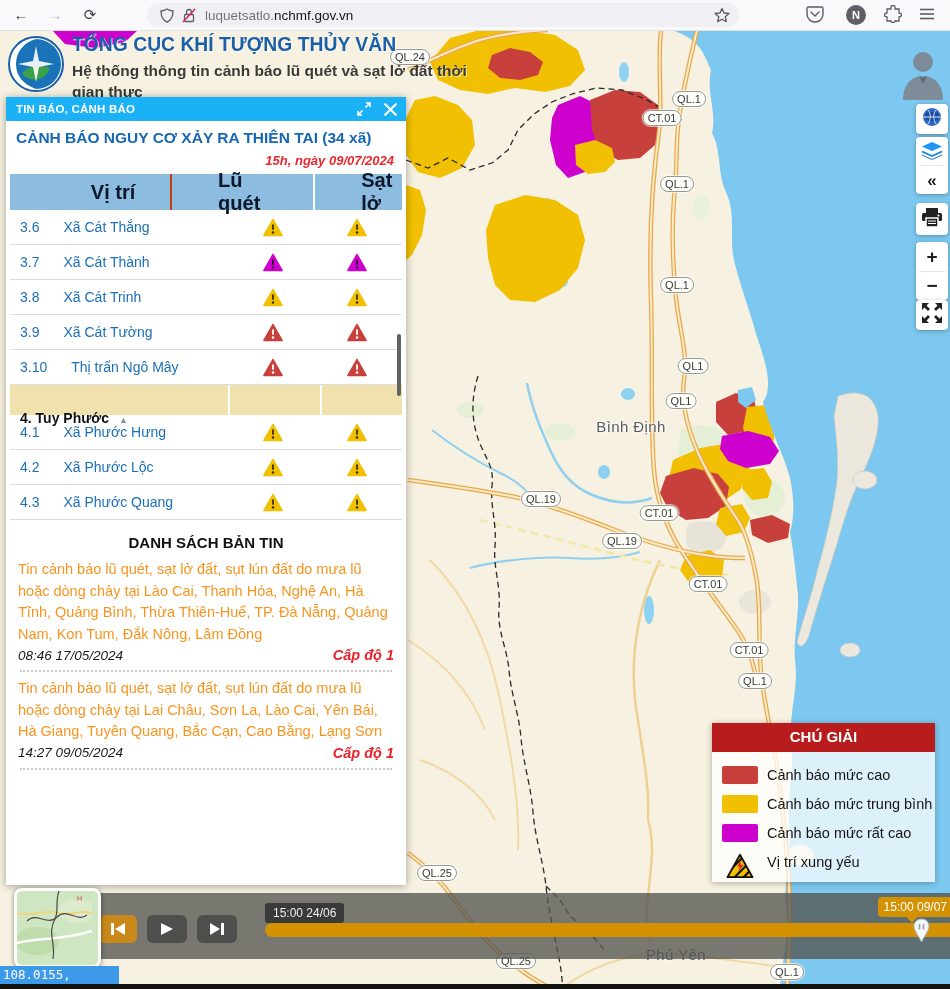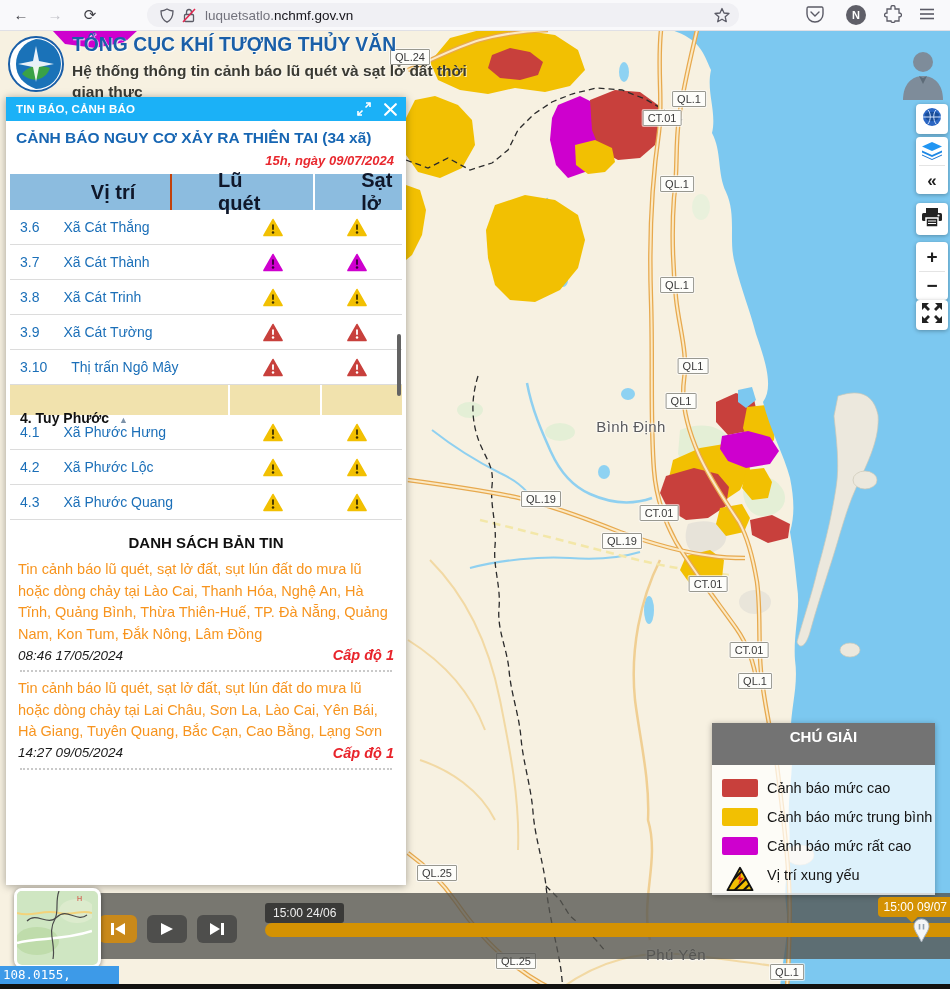--- a/index.html
+++ b/index.html
@@ -15,21 +15,21 @@
   .urlbar{position:absolute;left:147px;top:3px;width:592px;height:24px;background:#f0f0f4;border-radius:13px;display:flex;align-items:center;}
   .urltext{font-size:13.5px;margin-left:9px;white-space:nowrap;}
   .urltext .sub{color:#72727c;}
   .urltext .dom{color:#15141a;}
   .chromeicon{position:absolute;top:5px;width:20px;height:20px;}
   .avatarN{position:absolute;top:5px;left:846px;width:20px;height:20px;border-radius:50%;background:#5f5f68;color:#fff;font-size:11px;font-weight:bold;text-align:center;line-height:20px;}
   
   .viewport{position:absolute;top:30px;left:0;width:950px;height:959px;overflow:hidden;z-index:0;}
   .viewport svg{display:block;}
   #map-labels{position:absolute;inset:0;z-index:1;pointer-events:none;}
-  .badge{position:absolute;transform:translate(-50%,-50%);background:#fdfdfa;border:1.5px solid #989890;border-radius:1px;padding:0 4px;font-size:11px;line-height:14px;color:#3a3a3a;white-space:nowrap;box-shadow:0 0 0 1px rgba(255,255,255,.6);}
+  .badge{position:absolute;transform:translate(-50%,-50%);background:#fdfdfa;border:1.5px solid #989890;border-radius:8px;padding:0 4px;font-size:11px;line-height:14px;color:#3a3a3a;white-space:nowrap;box-shadow:0 0 0 1px rgba(255,255,255,.6);}
   .prov{position:absolute;transform:translate(-50%,-50%);font-size:15px;color:#59595c;letter-spacing:.4px;white-space:nowrap;text-shadow:0 0 3px #fff,0 0 3px #fff,0 0 2px #fff;}
   
   .site-header{position:absolute;top:32px;left:8px;z-index:2;}
   .logo{position:absolute;left:0;top:4px;}
   .htext{margin-left:64px;}
   .h-org{font-size:21px;font-weight:bold;color:#1a5fa8;transform:scaleX(.92);transform-origin:left;white-space:nowrap;text-shadow:1px 1px 0 rgba(255,255,255,.8);}
   .h-sub{margin-top:6px;font-size:15.5px;font-weight:bold;color:#3a3a33;white-space:nowrap;text-shadow:1px 1px 0 rgba(255,255,255,.7);}
   .h-sub2{margin-top:3px;font-size:15.5px;font-weight:bold;color:#3a3a33;}
   
   .panel{position:absolute;left:6px;top:97px;width:400px;height:788px;z-index:6;box-shadow:0 1px 8px rgba(0,0,0,.35);}
@@ -57,21 +57,21 @@
   .b-head{font-size:15px;font-weight:bold;color:#111;text-align:center;margin:14px 0 4px 0;}
   .bulletin{padding:4px 12px 0 12px;}
   .bulletin .btxt{font-size:14.5px;line-height:21.5px;color:#f7941e;}
   .bmeta{display:flex;justify-content:space-between;align-items:center;margin-top:2px;}
   .btime{font-size:13.5px;font-style:italic;color:#1a1a1a;}
   .blevel{font-size:14.5px;font-style:italic;font-weight:bold;color:#e8242b;}
   .bdot{border-bottom:2px dotted #c9c9c9;margin:7px 2px 2px 2px;}
   .scroll-thumb{position:absolute;right:5px;top:213px;width:4px;height:62px;background:#636363;border-radius:2px;}
   
   .legend{position:absolute;left:712px;top:723px;width:223px;z-index:5;box-shadow:0 1px 6px rgba(0,0,0,.3);}
-  .legend-header{height:42px;background:#737373;color:#fff;font-weight:bold;font-size:15px;text-align:center;line-height:27px;}
+  .legend-header{height:29px;background:#b91c1c;color:#fff;font-weight:bold;font-size:15px;text-align:center;line-height:27px;}
   .legend-body{background:rgba(255,255,255,.74);padding:8px 10px 6px 10px;}
   .legend-item{display:flex;align-items:center;height:29px;}
   .lswatch{width:36px;height:18px;border-radius:2px;margin-right:9px;flex:none;}
   .llabel{font-size:14.5px;color:#151515;white-space:nowrap;}
   
   .usericon{position:absolute;left:899px;top:48px;z-index:3;}
   .mapbtn{position:absolute;left:916px;width:32px;background:#fff;border-radius:4px;box-shadow:0 1px 4px rgba(0,0,0,.3);z-index:3;display:flex;flex-direction:column;align-items:center;justify-content:center;}
   .mapbtn .cell{width:100%;height:28px;display:flex;align-items:center;justify-content:center;}
   .mapbtn .divider{width:80%;height:1px;background:#e4e4e4;}
   .glyph{font-size:19px;font-weight:bold;color:#1f1f1f;line-height:1;}

